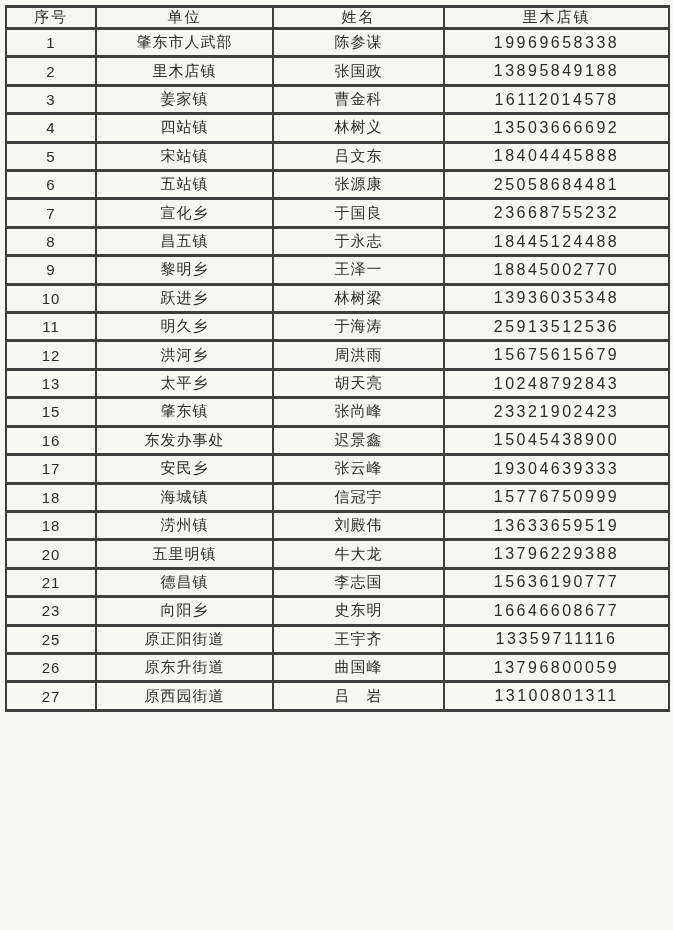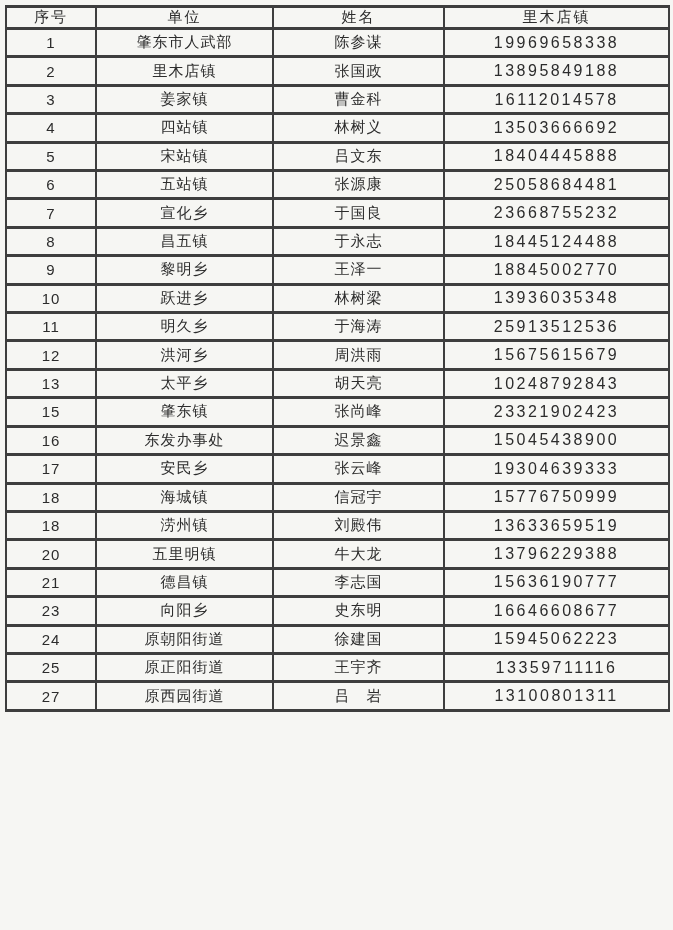--- a/index.html
+++ b/index.html
@@ -211,34 +211,34 @@
   </tr>
 
 
   <tr>
     <td class="c-no">23</td>
     <td class="c-unit">向阳乡</td>
     <td class="c-name">史东明</td>
     <td class="c-phone">16646608677</td>
   </tr>
 
-  <tr>
-    <td class="c-no">24</td>
-    <td class="c-unit">原朝阳街道</td>
-    <td class="c-name">徐建国</td>
-    <td class="c-phone">15945062223</td>
-  </tr>
 
   <tr>
     <td class="c-no">25</td>
     <td class="c-unit">原正阳街道</td>
     <td class="c-name">王宇齐</td>
     <td class="c-phone">13359711116</td>
   </tr>
 
+  <tr>
+    <td class="c-no">26</td>
+    <td class="c-unit">原东升街道</td>
+    <td class="c-name">曲国峰</td>
+    <td class="c-phone">13796800059</td>
+  </tr>
 
   <tr>
     <td class="c-no">27</td>
     <td class="c-unit">原西园街道</td>
     <td class="c-name">吕　岩</td>
     <td class="c-phone">13100801311</td>
   </tr>
 </tbody>
 </table>
 

